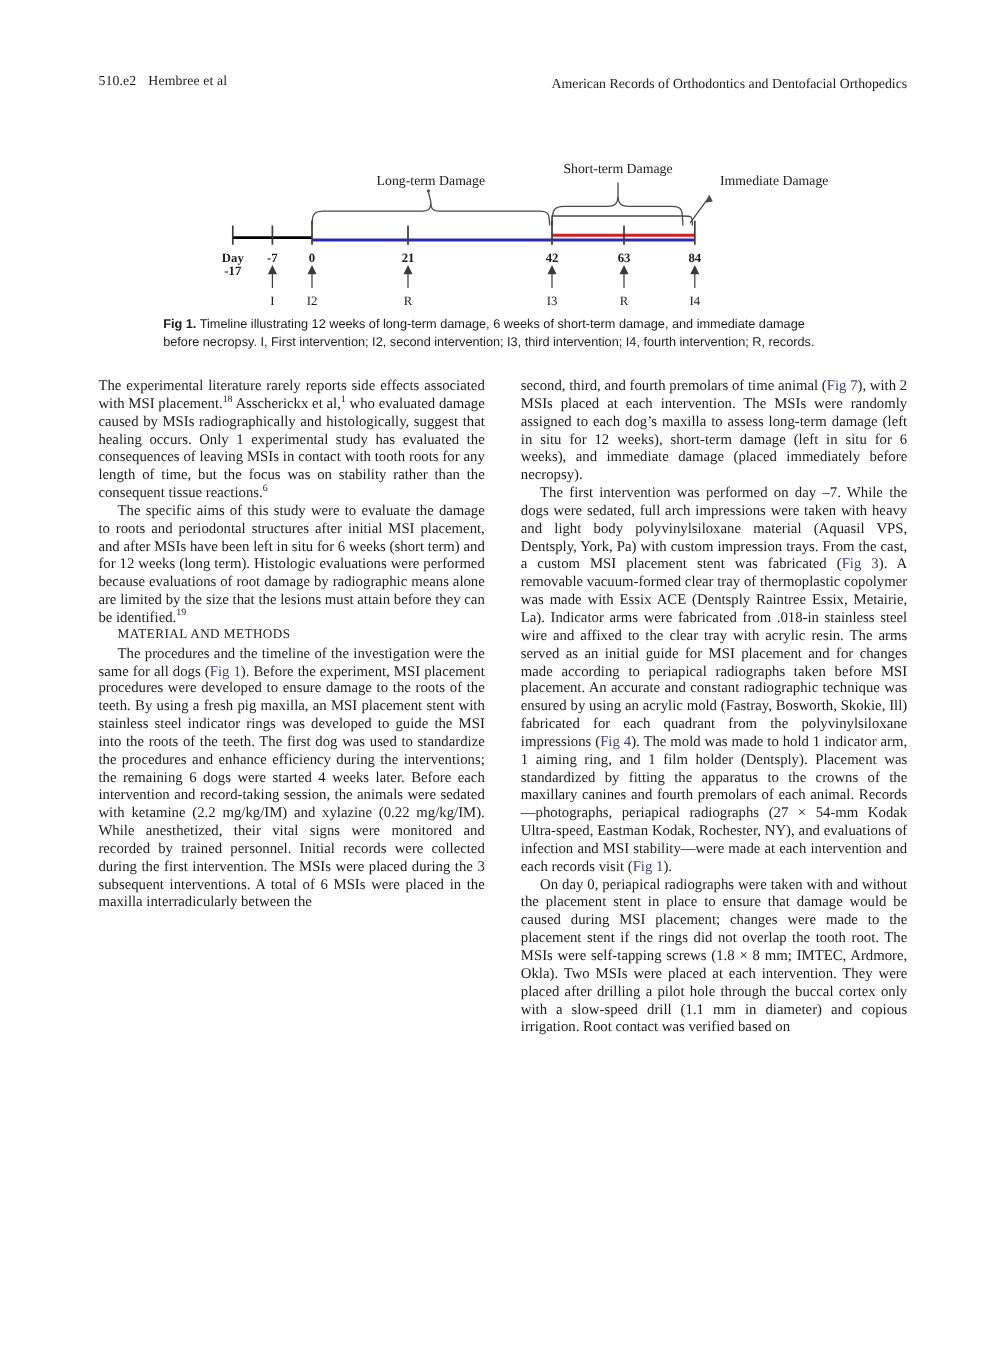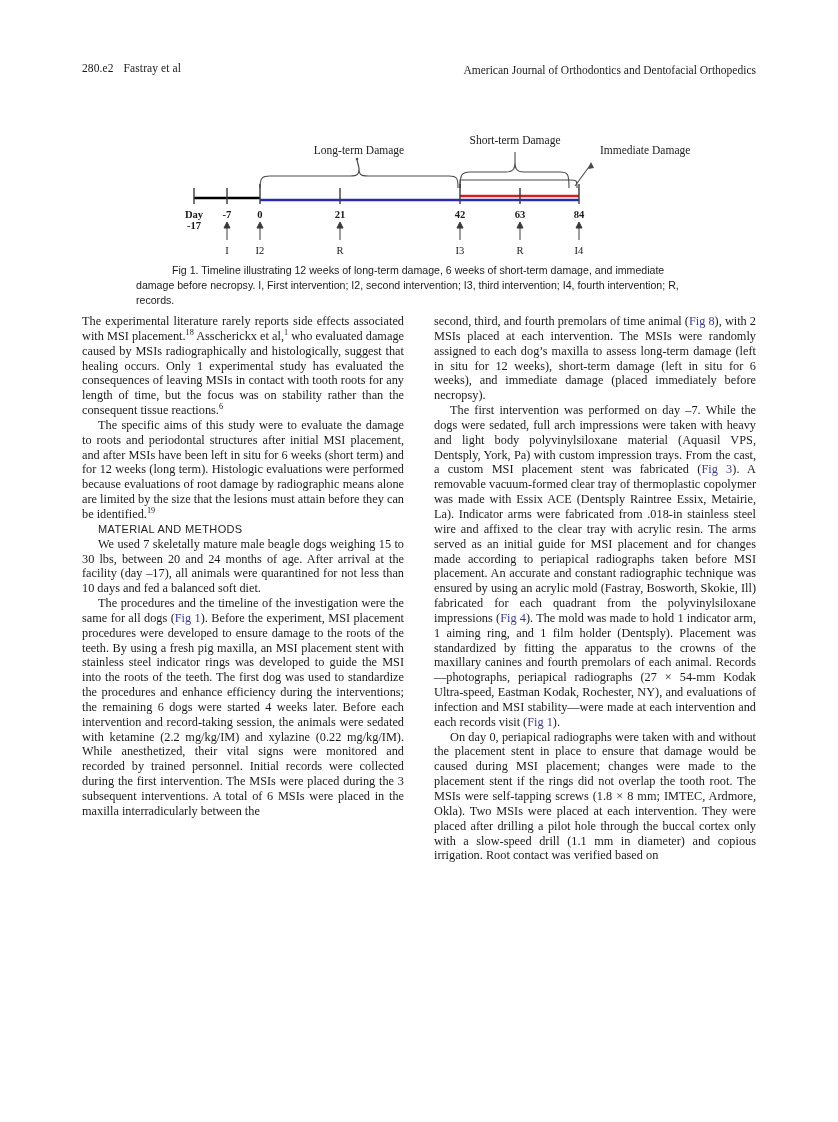--- a/index.html
+++ b/index.html
@@ -63,21 +63,21 @@
     position: absolute;
     top: 263px;
     left: 136px;
     width: 566px;
     font-family: "Liberation Sans", sans-serif;
     font-size: 10.6px;
     line-height: 15.2px;
     color: #1a1a1a;
     text-align: left;
   }
-  .caption .lead { font-weight: normal; margin-left: 36px; }
+  .caption .lead { font-weight: bold; }
 
   
   .col {
     position: absolute;
     top: 314px;
     width: 322px;
     font-size: 12.3px;
     line-height: 14.85px;
     text-align: justify;
     text-justify: inter-word;
@@ -86,21 +86,21 @@
   .col-left  { left: 82px; }
   .col-right { left: 434px; }
 
   .col p {
     margin: 0;
     text-indent: 16px;
   }
   .col p.noindent { text-indent: 0; }
 
   .sec-head {
-    font-family: Liberation Sans, sans-serif;
+    font-family: Liberation Serif, serif;
     font-size: 11px;
     letter-spacing: 0.35px;
     margin: 17px 0 8px 0;
     text-indent: 0;
     text-align: left;
     color: #222;
   }
 
   sup {
     font-size: 8.2px;
@@ -110,24 +110,24 @@
 
   .xref { color: #3b3b8f; }
 </style>
 </head>
 <body>
 
 <div class="page">
 
   <div class="runhead">
     <div class="runhead-left">
-      <span class="folio">280.e2</span><span>Fastray et al</span>
+      <span class="folio">510.e2</span><span>Hembree et al</span>
     </div>
     <div class="runhead-right">
-      <div>American Journal of Orthodontics and Dentofacial Orthopedics</div>
+      <div>American Records of Orthodontics and Dentofacial Orthopedics</div>
     </div>
   </div>
 
   <div class="figure-wrap">
     <svg class="fig-svg" width="674" height="140" viewBox="0 0 674 140">
 
       <path d="M178,70 C178,60 180,58 188,58 L268,58 C276,58 277,56 277,50 C277,56 278,58 286,58 L367,58 C375,58 376,60 376,70" fill="none" stroke="#4a4a4a" stroke-width="1.1"></path>
       <line x1="277" y1="50" x2="275" y2="42" stroke="#4a4a4a" stroke-width="1.1"></line>
       <circle cx="275" cy="41" r="1.3" fill="#4a4a4a"></circle>
 
@@ -197,27 +197,26 @@
   </div>
 
   <div class="col col-left">
 
     <p class="noindent"><span>The experimental literature rarely reports side effects associated with MSI placement.</span><sup>18</sup><span> Asscherickx et al,</span><sup>1</sup><span> who evaluated damage caused by MSIs radiographically and histologically, suggest that healing occurs. Only 1 experimental study has evaluated the consequences of leaving MSIs in contact with tooth roots for any length of time, but the focus was on stability rather than the consequent tissue reactions.</span><sup>6</sup></p>
 
     <p><span>The specific aims of this study were to evaluate the damage to roots and periodontal structures after initial MSI placement, and after MSIs have been left in situ for 6 weeks (short term) and for 12 weeks (long term). Histologic evaluations were performed because evaluations of root damage by radiographic means alone are limited by the size that the lesions must attain before they can be identified.</span><sup>19</sup></p>
 
     <p class="sec-head">MATERIAL AND METHODS</p>
 
-    <p>We used 7 skeletally mature male beagle dogs weighing 15 to 30 lbs, between 20 and 24 months of age. After arrival at the facility (day –17), all animals were quarantined for not less than 10 days and fed a balanced soft diet.</p>
 
     <p><span>The procedures and the timeline of the investigation were the same for all dogs (</span><span class="xref">Fig 1</span><span>). Before the experiment, MSI placement procedures were developed to ensure damage to the roots of the teeth. By using a fresh pig maxilla, an MSI placement stent with stainless steel indicator rings was developed to guide the MSI into the roots of the teeth. The first dog was used to standardize the procedures and enhance efficiency during the interventions; the remaining 6 dogs were started 4 weeks later. Before each intervention and record-taking session, the animals were sedated with ketamine (2.2 mg/kg/IM) and xylazine (0.22 mg/kg/IM). While anesthetized, their vital signs were monitored and recorded by trained personnel. Initial records were collected during the first intervention. The MSIs were placed during the 3 subsequent interventions. A total of 6 MSIs were placed in the maxilla interradicularly between the</span></p>
   </div>
 
   <div class="col col-right">
 
-    <p class="noindent"><span>second, third, and fourth premolars of time animal (</span><span class="xref">Fig 8</span><span>), with 2 MSIs placed at each intervention. The MSIs were randomly assigned to each dog’s maxilla to assess long-term damage (left in situ for 12 weeks), short-term damage (left in situ for 6 weeks), and immediate damage (placed immediately before necropsy).</span></p>
+    <p class="noindent"><span>second, third, and fourth premolars of time animal (</span><span class="xref">Fig 7</span><span>), with 2 MSIs placed at each intervention. The MSIs were randomly assigned to each dog’s maxilla to assess long-term damage (left in situ for 12 weeks), short-term damage (left in situ for 6 weeks), and immediate damage (placed immediately before necropsy).</span></p>
 
     <p><span>The first intervention was performed on day –7. While the dogs were sedated, full arch impressions were taken with heavy and light body polyvinylsiloxane material (Aquasil VPS, Dentsply, York, Pa) with custom impression trays. From the cast, a custom MSI placement stent was fabricated (</span><span class="xref">Fig 3</span><span>). A removable vacuum-formed clear tray of thermoplastic copolymer was made with Essix ACE (Dentsply Raintree Essix, Metairie, La). Indicator arms were fabricated from .018-in stainless steel wire and affixed to the clear tray with acrylic resin. The arms served as an initial guide for MSI placement and for changes made according to periapical radiographs taken before MSI placement. An accurate and constant radiographic technique was ensured by using an acrylic mold (Fastray, Bosworth, Skokie, Ill) fabricated for each quadrant from the polyvinylsiloxane impressions (</span><span class="xref">Fig 4</span><span>). The mold was made to hold 1 indicator arm, 1 aiming ring, and 1 film holder (Dentsply). Placement was standardized by fitting the apparatus to the crowns of the maxillary canines and fourth premolars of each animal. Records—photographs, periapical radiographs (27 × 54-mm Kodak Ultra-speed, Eastman Kodak, Rochester, NY), and evaluations of infection and MSI stability—were made at each intervention and each records visit (</span><span class="xref">Fig 1</span><span>).</span></p>
 
     <p>On day 0, periapical radiographs were taken with and without the placement stent in place to ensure that damage would be caused during MSI placement; changes were made to the placement stent if the rings did not overlap the tooth root. The MSIs were self-tapping screws (1.8 × 8 mm; IMTEC, Ardmore, Okla). Two MSIs were placed at each intervention. They were placed after drilling a pilot hole through the buccal cortex only with a slow-speed drill (1.1 mm in diameter) and copious irrigation. Root contact was verified based on</p>
   </div>
 
 </div>
 
 </body></html>

